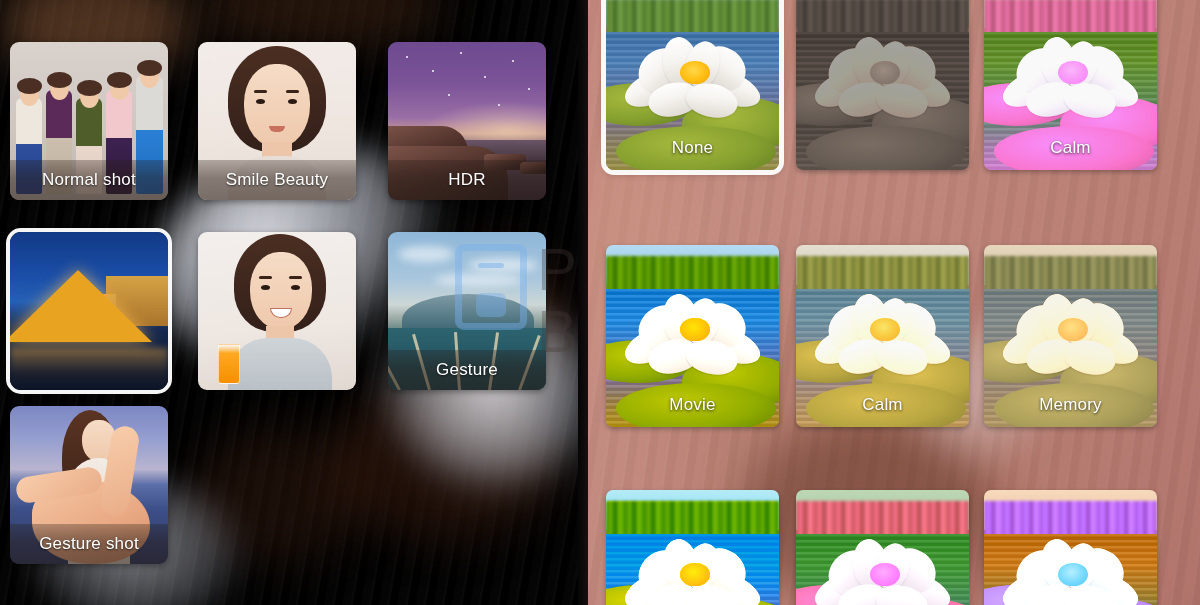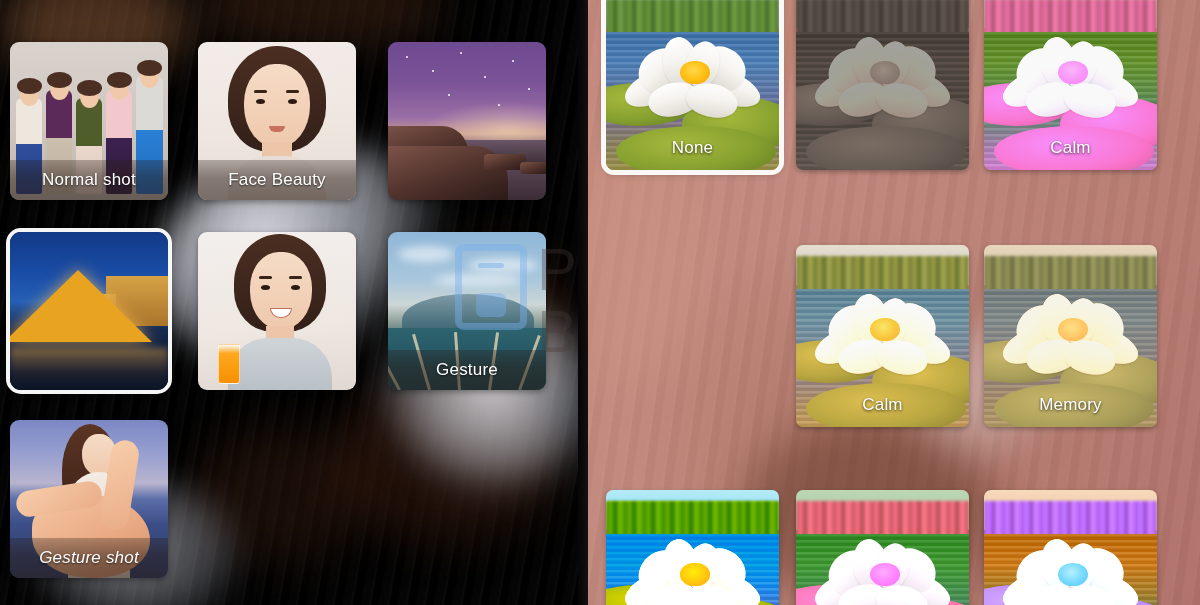--- a/index.html
+++ b/index.html
@@ -435,40 +435,43 @@
           <div class="portrait-face" style="left:46px; top:22px; width:66px; height:84px;"></div>
           <div class="brow" style="left:56px; top:48px;"></div>
           <div class="brow" style="left:88px; top:48px;"></div>
           <div class="eye" style="left:58px; top:57px;"></div>
           <div class="eye" style="left:90px; top:57px;"></div>
           <div class="mouth" style="left:71px; top:84px; width:16px; height:6px; background:#c9705f;"></div>
           <div class="portrait-neck" style="left:64px; top:100px; width:30px; height:20px;"></div>
           <div class="portrait-body" style="left:30px; top:114px; width:98px; height:44px; background:linear-gradient(180deg,#e8ded8 0%,#dbcec6 100%);"></div>
         </div>
         <div class="label-bar">
-          <span class="label-text">Face Beauty</span>
+          <span class="label-text">Smile Beauty</span>
         </div>
       </div>
 
       <div class="mode-tile" style="left:378px; top:0px;">
         <div class="thumb th-hdr">
           <div class="star" style="left:18px; top:14px;"></div>
           <div class="star" style="left:44px; top:28px;"></div>
           <div class="star" style="left:72px; top:10px;"></div>
           <div class="star" style="left:96px; top:34px;"></div>
           <div class="star" style="left:124px;top:18px;"></div>
           <div class="star" style="left:140px;top:46px;"></div>
           <div class="star" style="left:60px; top:52px;"></div>
           <div class="star" style="left:110px;top:62px;"></div>
           <div class="sea" style="top:98px; height:26px;"></div>
           <div class="rock" style="left:-6px; top:84px; width:86px; height:48px; border-radius:0 26px 6px 0;"></div>
           <div class="rock" style="left:0px;  top:104px; width:120px; height:54px; border-radius:0 34px 0 0;"></div>
           <div class="rock" style="left:96px; top:112px; width:42px; height:16px; border-radius:4px;"></div>
           <div class="rock" style="left:132px;top:120px; width:28px; height:12px; border-radius:4px;"></div>
         </div>
+        <div class="label-bar">
+          <span class="label-text">HDR</span>
+        </div>
       </div>
 
       <div class="mode-tile selected" style="left:0px; top:190px;">
         <div class="thumb th-dim">
           <div class="palace" style="left:96px; top:44px; width:64px; height:50px;"></div>
           <div class="palace" style="left:78px; top:62px; width:28px; height:32px;"></div>
           <div class="pyramid" style="left:-6px; top:38px;"></div>
           <div class="refl"></div>
         </div>
       </div>
@@ -499,21 +502,21 @@
           <div class="lane" style="left:40px;  height:58px; transform: rotate(-16deg);"></div>
           <div class="lane" style="left:70px;  height:58px; transform: rotate(-4deg);"></div>
           <div class="lane" style="left:100px; height:58px; transform: rotate(8deg);"></div>
           <div class="lane" style="left:130px; height:58px; transform: rotate(20deg);"></div>
         </div>
         <div class="label-bar">
           <span class="label-text">Gesture</span>
         </div>
       </div>
 
-      <div class="mode-tile" style="left:0px; top:378px;font-style:italic;">
+      <div class="mode-tile" style="left:0px; top:364px;">
         <div class="thumb th-gesture">
           <div class="hair" style="left:52px; top:4px; width:56px; height:92px;"></div>
           <div class="portrait-face" style="left:72px; top:14px; width:34px; height:42px;"></div>
           <div class="portrait-body" style="left:58px; top:52px; width:62px; height:106px; background:linear-gradient(180deg,#f3ece4 0%,#ddd2c6 100%);"></div>
           <div class="palm" style="left:22px; top:74px; width:118px; height:84px;"></div>
           <div class="digit" style="left:96px; top:20px; width:28px; height:90px; transform: rotate(9deg);"></div>
           <div class="digit" style="left:6px;  top:66px; width:86px; height:26px; transform: rotate(-9deg);"></div>
         </div>
         <div class="label-bar">
           <span class="label-text">Gesture shot</span>
@@ -601,20 +604,42 @@
             <div class="petal" style="left:33%; top:27%; width:20%; height:28%; transform:rotate(-8deg);"></div>
             <div class="petal" style="left:46%; top:29%; width:19%; height:26%; transform:rotate(14deg);"></div>
             <div class="petal" style="left:24%; top:52%; width:30%; height:18%; transform:rotate(-12deg);"></div>
             <div class="petal" style="left:46%; top:53%; width:30%; height:18%; transform:rotate(12deg);"></div>
             <div class="core" style="left:43%; top:40%; width:17%; height:13%;"></div>
           </div>
         </div>
         <div class="f-label">Calm</div>
       </div>
 
+      <div class="filter-tile" style="left:18px; top:245px;">
+        <div class="f-thumb fx-movie">
+          <div class="lotus-scene">
+            <div class="sky"></div>
+              <div class="trees"></div>
+              <div class="water"></div>
+            <div class="pad p1"></div>
+              <div class="pad p2"></div>
+              <div class="pad p3"></div>
+            <div class="petal" style="left:10%; top:46%; width:36%; height:17%; transform:rotate(-24deg);"></div>
+            <div class="petal" style="left:52%; top:46%; width:38%; height:17%; transform:rotate(22deg);"></div>
+            <div class="petal" style="left:18%; top:34%; width:28%; height:22%; transform:rotate(-40deg);"></div>
+            <div class="petal" style="left:54%; top:33%; width:28%; height:22%; transform:rotate(38deg);"></div>
+            <div class="petal" style="left:33%; top:27%; width:20%; height:28%; transform:rotate(-8deg);"></div>
+            <div class="petal" style="left:46%; top:29%; width:19%; height:26%; transform:rotate(14deg);"></div>
+            <div class="petal" style="left:24%; top:52%; width:30%; height:18%; transform:rotate(-12deg);"></div>
+            <div class="petal" style="left:46%; top:53%; width:30%; height:18%; transform:rotate(12deg);"></div>
+            <div class="core" style="left:43%; top:40%; width:17%; height:13%;"></div>
+          </div>
+        </div>
+        <div class="f-label">Movie</div>
+      </div>
 
       <div class="filter-tile" style="left:396px; top:245px;">
         <div class="f-thumb fx-memory">
           <div class="lotus-scene">
             <div class="sky"></div>
               <div class="trees"></div>
               <div class="water"></div>
             <div class="pad p1"></div>
               <div class="pad p2"></div>
               <div class="pad p3"></div>

